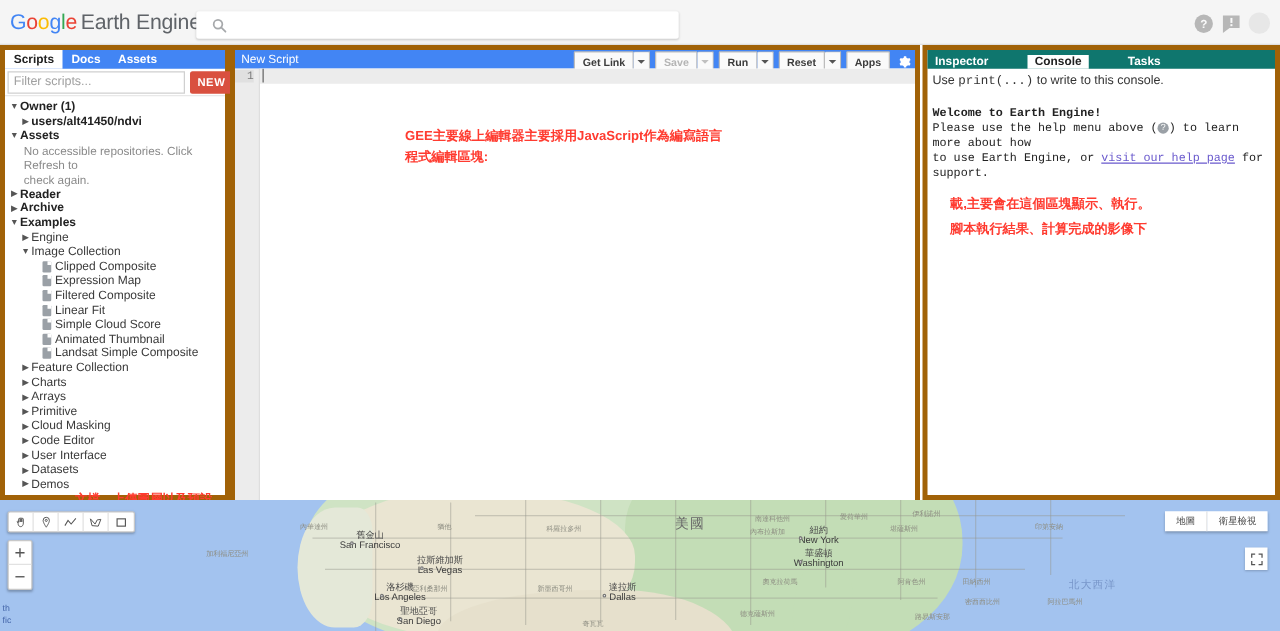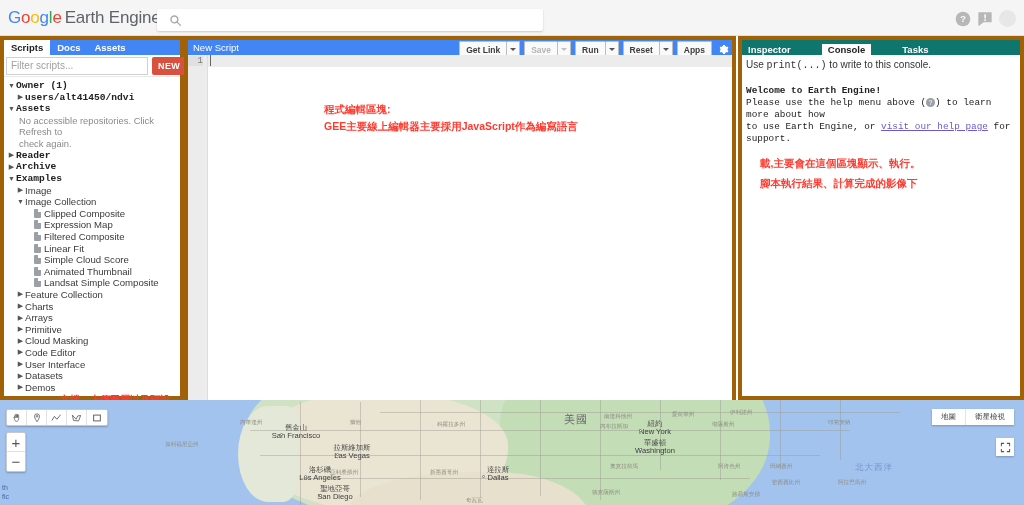--- a/index.html
+++ b/index.html
@@ -84,21 +84,21 @@
   #refresh-btn {
     width: 20px; height: 18px; border: 1px solid #d4d4d4; border-radius: 2px;
     background: #fff; display: flex; align-items: center; justify-content: center; cursor: pointer;
   }
 
   #tree { padding: 3px 0 0 3px; overflow: hidden; height: 320px; position: relative; }
   .tnode { display: flex; align-items: center; height: 11.6px; font-size: 9.6px; white-space: nowrap; cursor: pointer; }
   .tnode .arrow { width: 9px; text-align: center; font-size: 7px; color: #555; flex: none; }
   .tnode .arrow.down { color: #555; }
   .tnode .lbl { color: #3a3a3a; }
-  .tnode.bold .lbl { font-weight: bold; color: #222; font-family: Liberation Mono, monospace; }
+  .tnode.bold .lbl { font-weight: bold; color: #222; }
   .tnode .fileic {
     width: 7px; height: 9px; background: #9aa0a6; margin-right: 3px; flex: none;
     position: relative; border-radius: 1px;
   }
   .tnode .fileic::after{
     content:''; position:absolute; right:0; top:0; width:3px; height:3px; background:#fff;
   }
   .tnote { font-size: 9.4px; color: #8a8a8a; line-height: 11.6px; padding-left: 12px; }
 
   .anno { color: #ff3b30; font-weight: bold; }
@@ -283,21 +283,21 @@
         <div class="tnode bold" style="padding-left: 0px;">
           <span class="arrow">▶</span>
           <span class="lbl">Archive</span>
         </div>
         <div class="tnode bold" style="padding-left: 0px;">
           <span class="arrow down">▼</span>
           <span class="lbl">Examples</span>
         </div>
         <div class="tnode" style="padding-left: 9px;">
           <span class="arrow">▶</span>
-          <span class="lbl">Image</span>
+          <span class="lbl">Engine</span>
         </div>
         <div class="tnode" style="padding-left: 9px;">
           <span class="arrow down">▼</span>
           <span class="lbl">Image Collection</span>
         </div>
         <div class="tnode" style="padding-left: 18px;">
           <span class="arrow"></span>
           <span class="fileic"></span>
           <span class="lbl">Clipped Composite</span>
         </div>
@@ -417,22 +417,22 @@
     <div id="editor-body">
       <div id="gutter">
         <span class="ln1">1</span>
       </div>
       <div id="code-area">
         <div id="code-line1">
             <span id="code-caret"></span>
           </div>
       </div>
       <div id="anno-center" class="anno">
+        <div>GEE主要線上編輯器主要採用JavaScript作為編寫語言</div>
         <div>程式編輯區塊:</div>
-        <div>GEE主要線上編輯器主要採用JavaScript作為編寫語言</div>
       </div>
     </div>
   </div>
 
   <div class="panel" id="right-panel">
     <div id="right-tabs">
       <div class="rtab">Inspector</div>
       <div class="rtab active">Console</div>
       <div class="rtab">Tasks</div>
     </div>
@@ -532,21 +532,21 @@
         <div class="maplbl" style="left: 655px; top: 20px; transform: translateX(-50%);">
           <span class="cn">紐約</span>
           <span class="en">New York</span>
         </div>
         <div class="citydot" style="left: 639px; top: 29px;"></div>
         <div class="maplbl" style="left: 655px; top: 39px; transform: translateX(-50%);">
           <span class="cn">華盛頓</span>
           <span class="en">Washington</span>
         </div>
         <div class="citydot" style="left: 639px; top: 48px;"></div>
-        <div class="maplbl big" style="left: 564px; top: 15px;">
+        <div class="maplbl big" style="left: 540px; top: 15px;">
           <span class="cn">美國</span>
         </div>
         <div class="maplbl ocean" style="left: 855px; top: 63px;">北大西洋</div>
       </div>
 
     <div id="draw-tools">
       <div class="dtool">
         <svg width="10" height="10" viewBox="0 0 24 24" fill="none" stroke="#555" stroke-width="1.8">
           <path d="M7 12V5.5a1.5 1.5 0 0 1 3 0V11V4.5a1.5 1.5 0 0 1 3 0V11V5.5a1.5 1.5 0 0 1 3 0V13c0 4-2 7-5 7s-5-2.4-5-6l-1.5-3a1.4 1.4 0 0 1 2.4-1.4z"></path>
         </svg>

